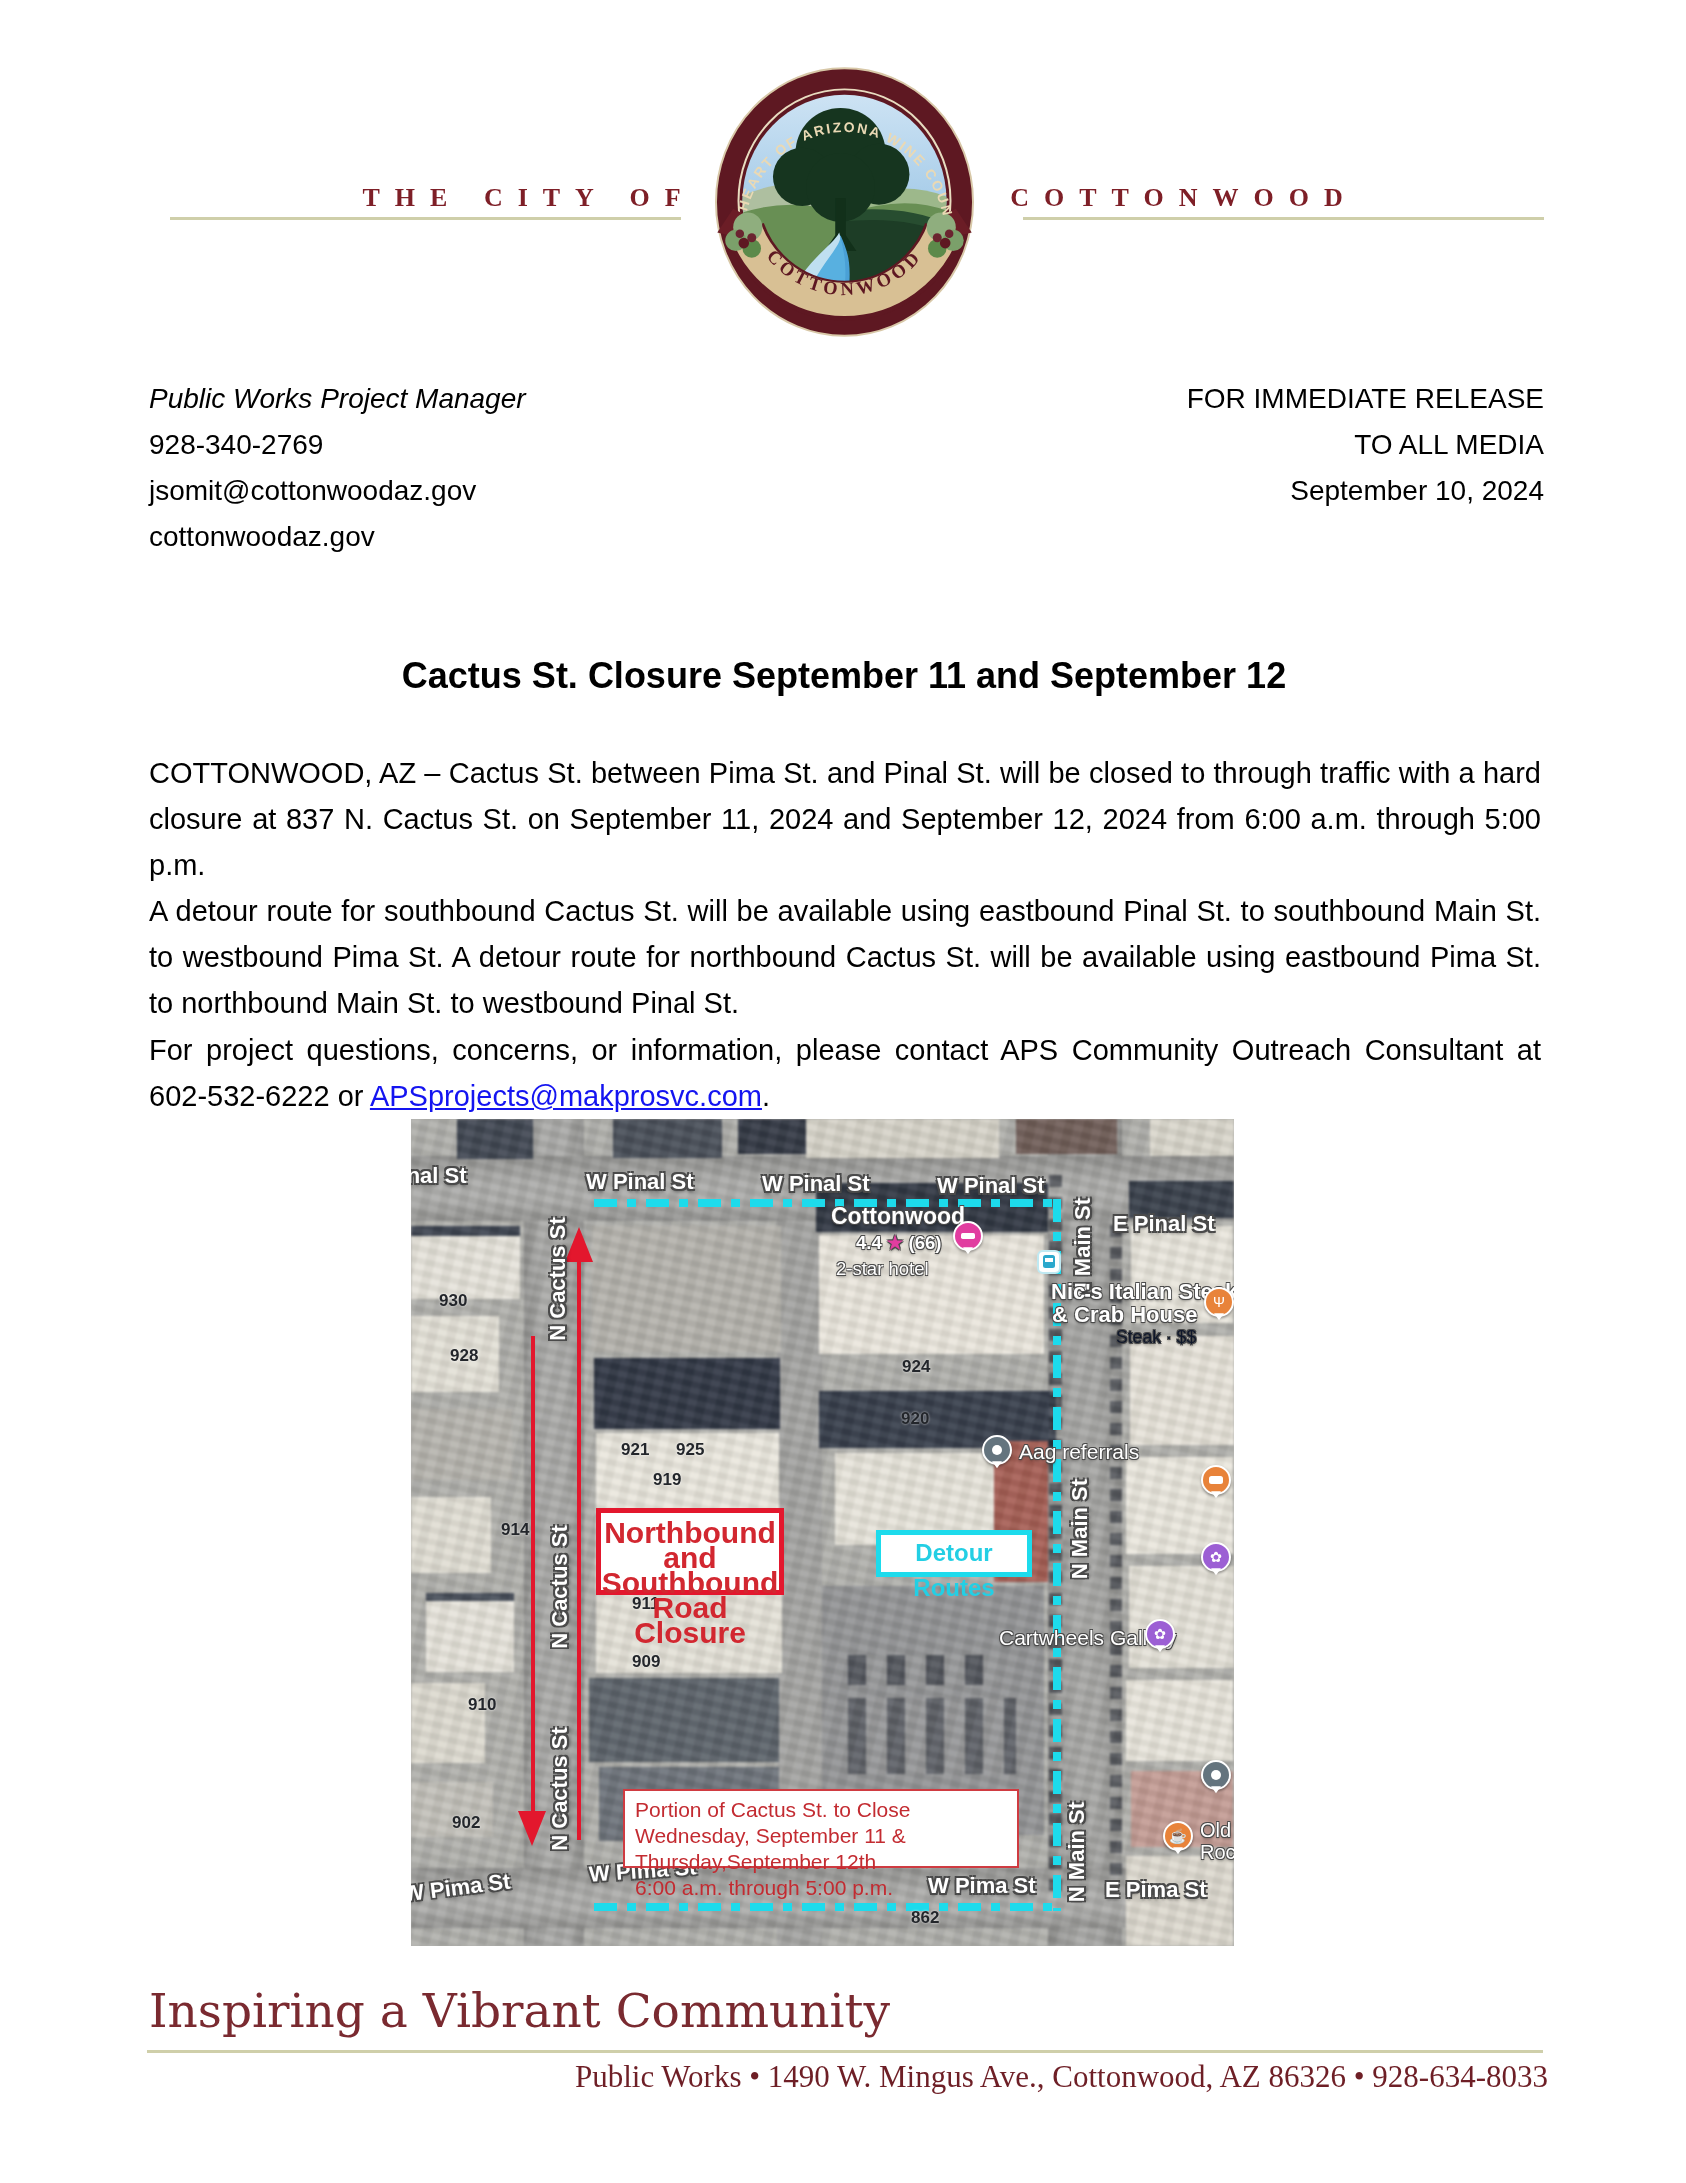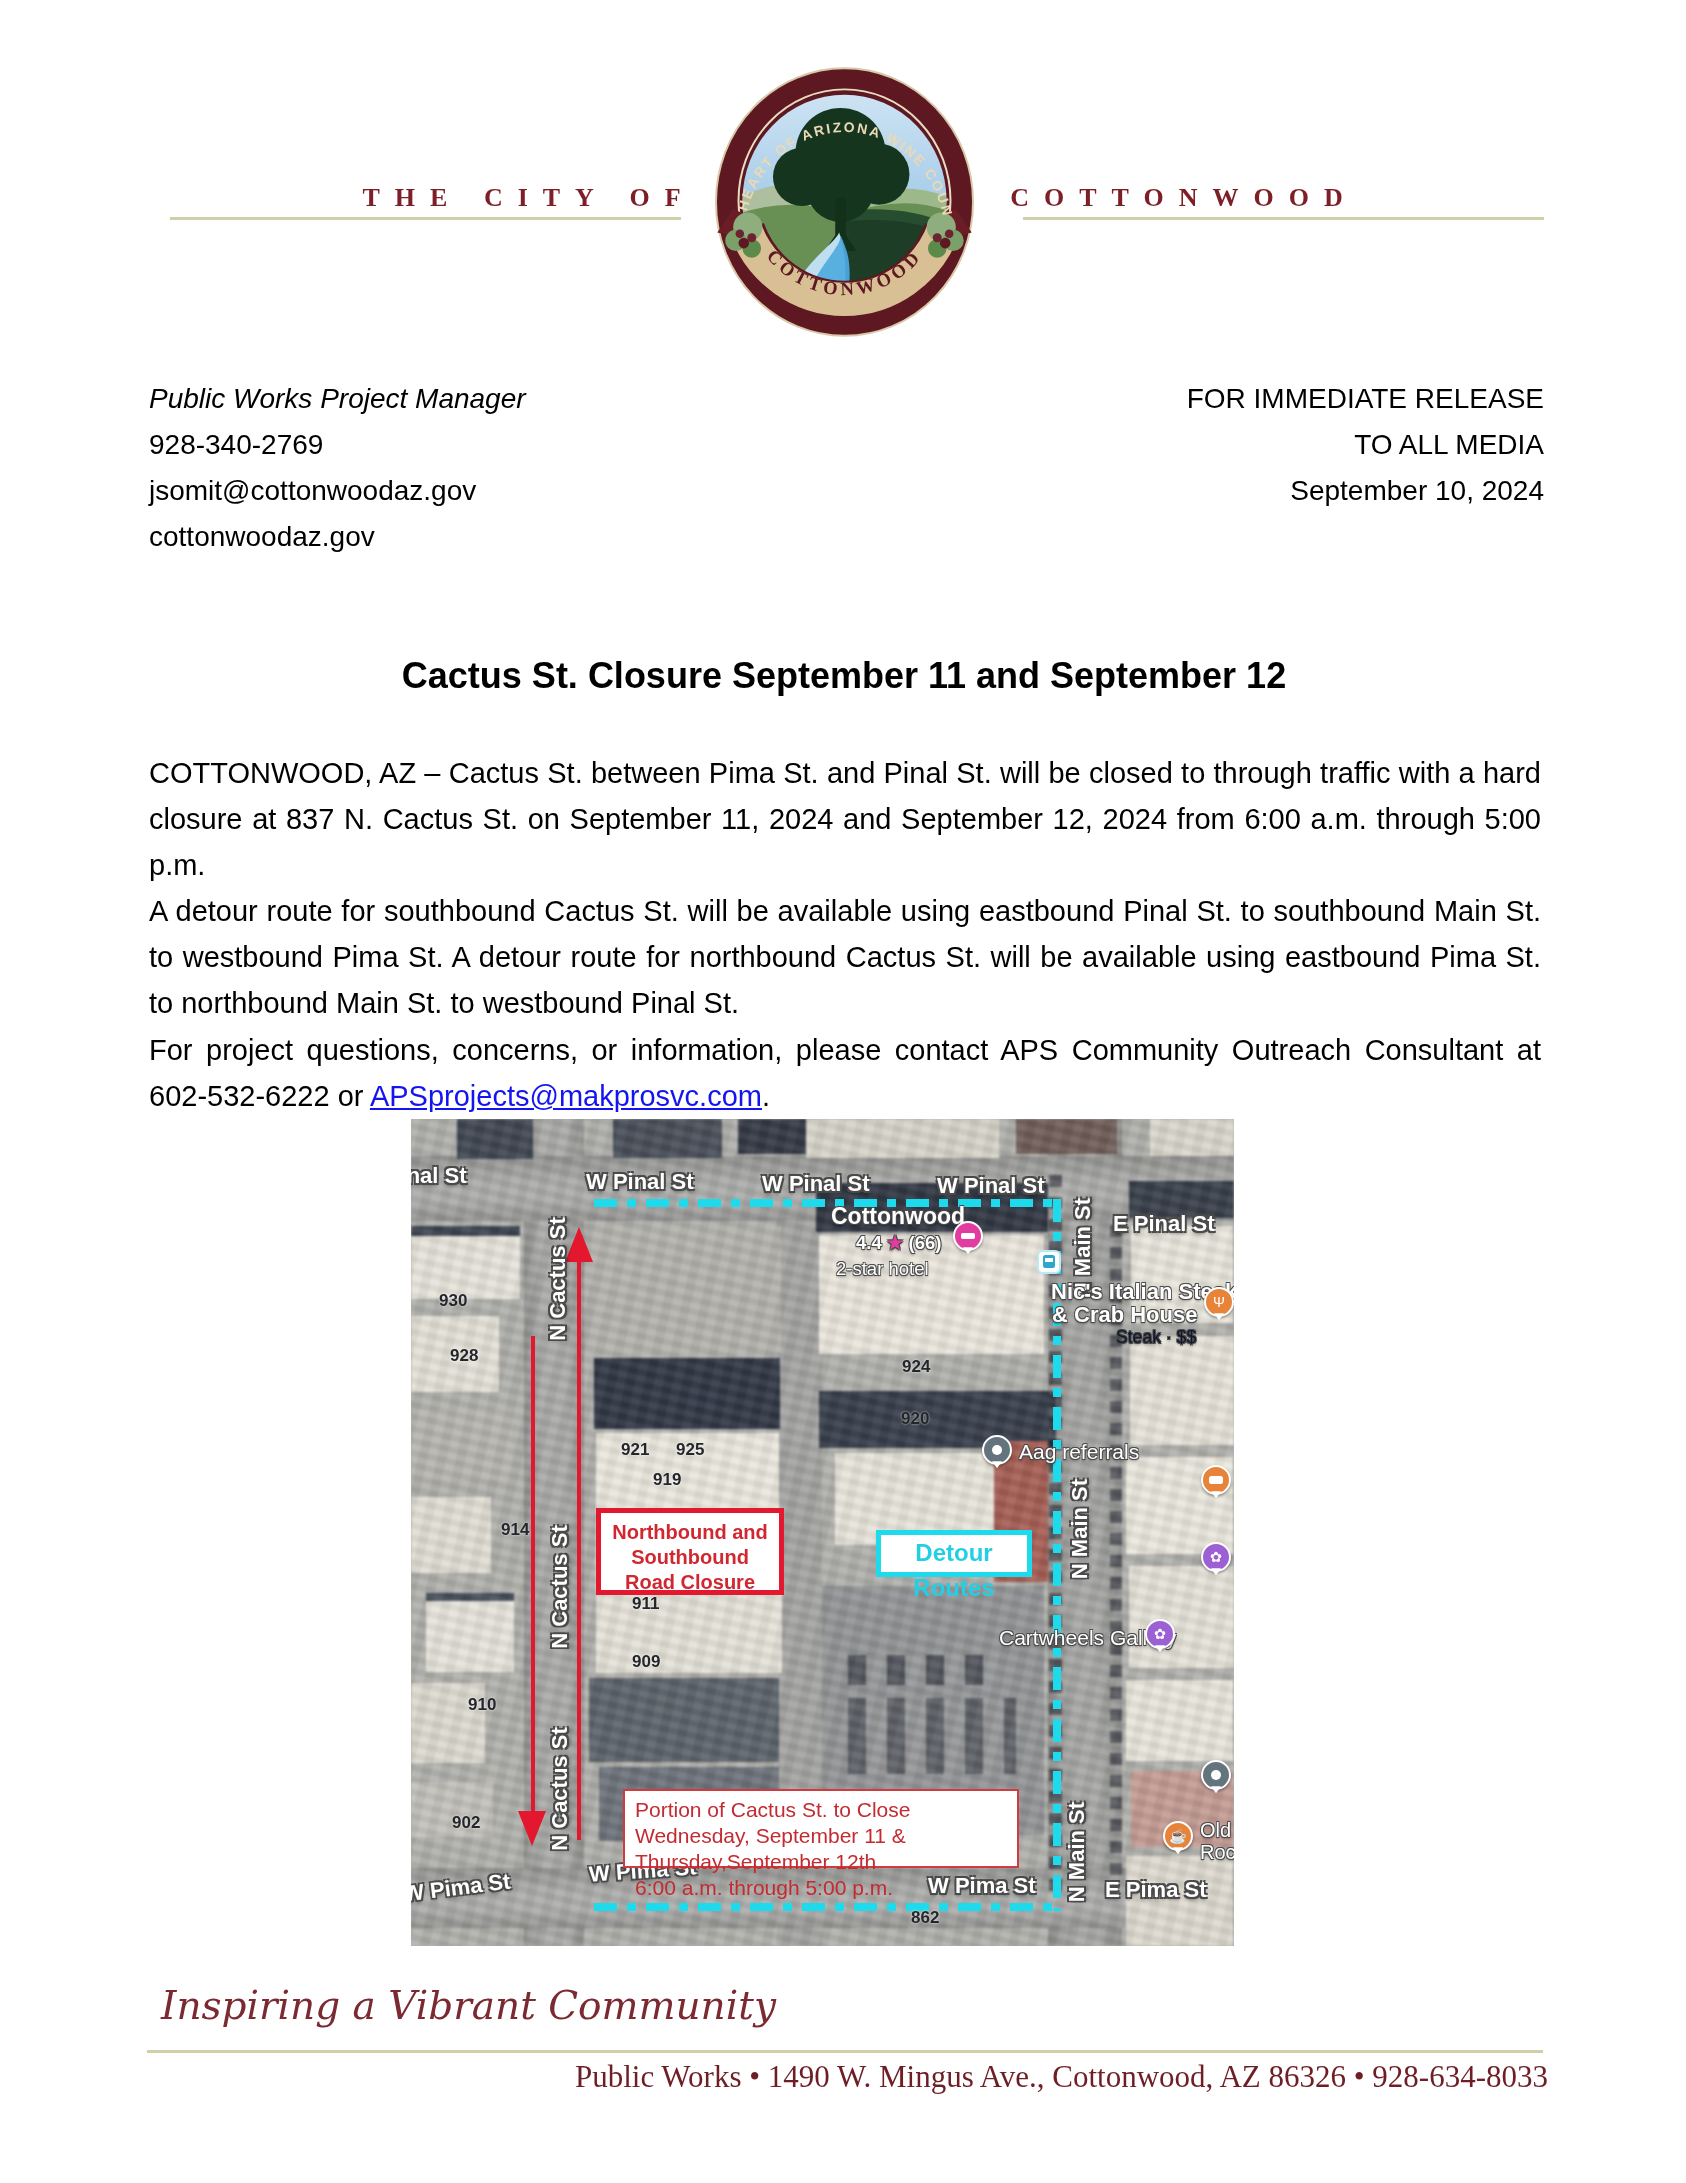--- a/index.html
+++ b/index.html
@@ -70,21 +70,21 @@
   .busstop .bus{width:11.8px;height:13.4px;background:#2ba8cc;border-radius:2.5px;position:relative;}
   .busstop .bus::after{content:"";position:absolute;left:1.7px;top:2.5px;width:8.4px;height:4.2px;background:#fff;}
   .redbox{position:absolute;background:#fff;border:5px solid #e3172d;box-sizing:border-box;
           color:#d22730;font-weight:bold;text-align:center;}
   .cyanbox{position:absolute;background:#fff;border:5.9px solid #1ddbec;box-sizing:border-box;
            color:#23cfe4;font-weight:bold;text-align:center;}
   .noticebox{position:absolute;background:#fff;border:2.5px solid #cf3b41;box-sizing:border-box;
              color:#c32b31;font-size:21px;line-height:26px;padding:5.9px 10px;text-align:left;}
   
   .foot-script{position:absolute;left:149px;top:1983px;font-family:"DejaVu Serif",serif;
-               font-style:italic;font-size:39px;color:#7a2a30;z-index:2;margin-left:12px;}
+               font-size:47px;color:#7a2a30;z-index:2;}
   .foot-line{position:absolute;left:147px;top:2050px;width:1396px;height:2.5px;background:#cfcfaa;z-index:1;}
   .foot-addr{position:absolute;left:147px;top:2059px;width:1401px;text-align:right;
              font-family:"Liberation Serif",serif;font-size:31px;color:#6e1f26;}
 </style>
 </head>
 <body>
 
 <div class="page">
 
   <div class="hdr-line l"></div>
@@ -280,21 +280,21 @@
 
     <div class="pin" style="left:790px;top:346px;background:#e8833a;">
         <span class="bar" style="height:8.4px;border-radius:2.5px;"></span>
       </div>
     <div class="pin" style="left:790px;top:423px;background:#9c5fd4;">✿</div>
     <div class="pin gray" style="left:790px;top:641px;background:#64747e;"></div>
     <div class="pin" style="left:752px;top:702px;background:#e8833a;">☕</div>
     <div class="poi" style="left:789px;top:700px;font-size:20px;font-weight:normal;"><span>Old</span></div>
     <div class="poi" style="left:789px;top:722px;font-size:20px;font-weight:normal;"><span>Roc</span></div>
 
-    <div class="redbox" style="left:185px;top:389px;width:188px;height:87px;font-size:20px;line-height:25px;padding-top:6.7px;">
+    <div class="redbox" style="left:185px;top:389px;width:188px;height:87px;font-size:30px;line-height:25px;padding-top:6.7px;">
       <div>Northbound and</div>
       <div>Southbound</div>
       <div>Road Closure</div>
     </div>
     <div class="cyanbox" style="left:465px;top:411px;width:156px;height:47px;font-size:24px;line-height:35px;">
       <div>Detour Routes</div>
     </div>
     <div class="noticebox" style="left:212px;top:670px;width:396px;height:79px;">
       <div>Portion of Cactus St. to Close</div>
       <div>Wednesday, September 11 &amp; Thursday,September 12th</div>

